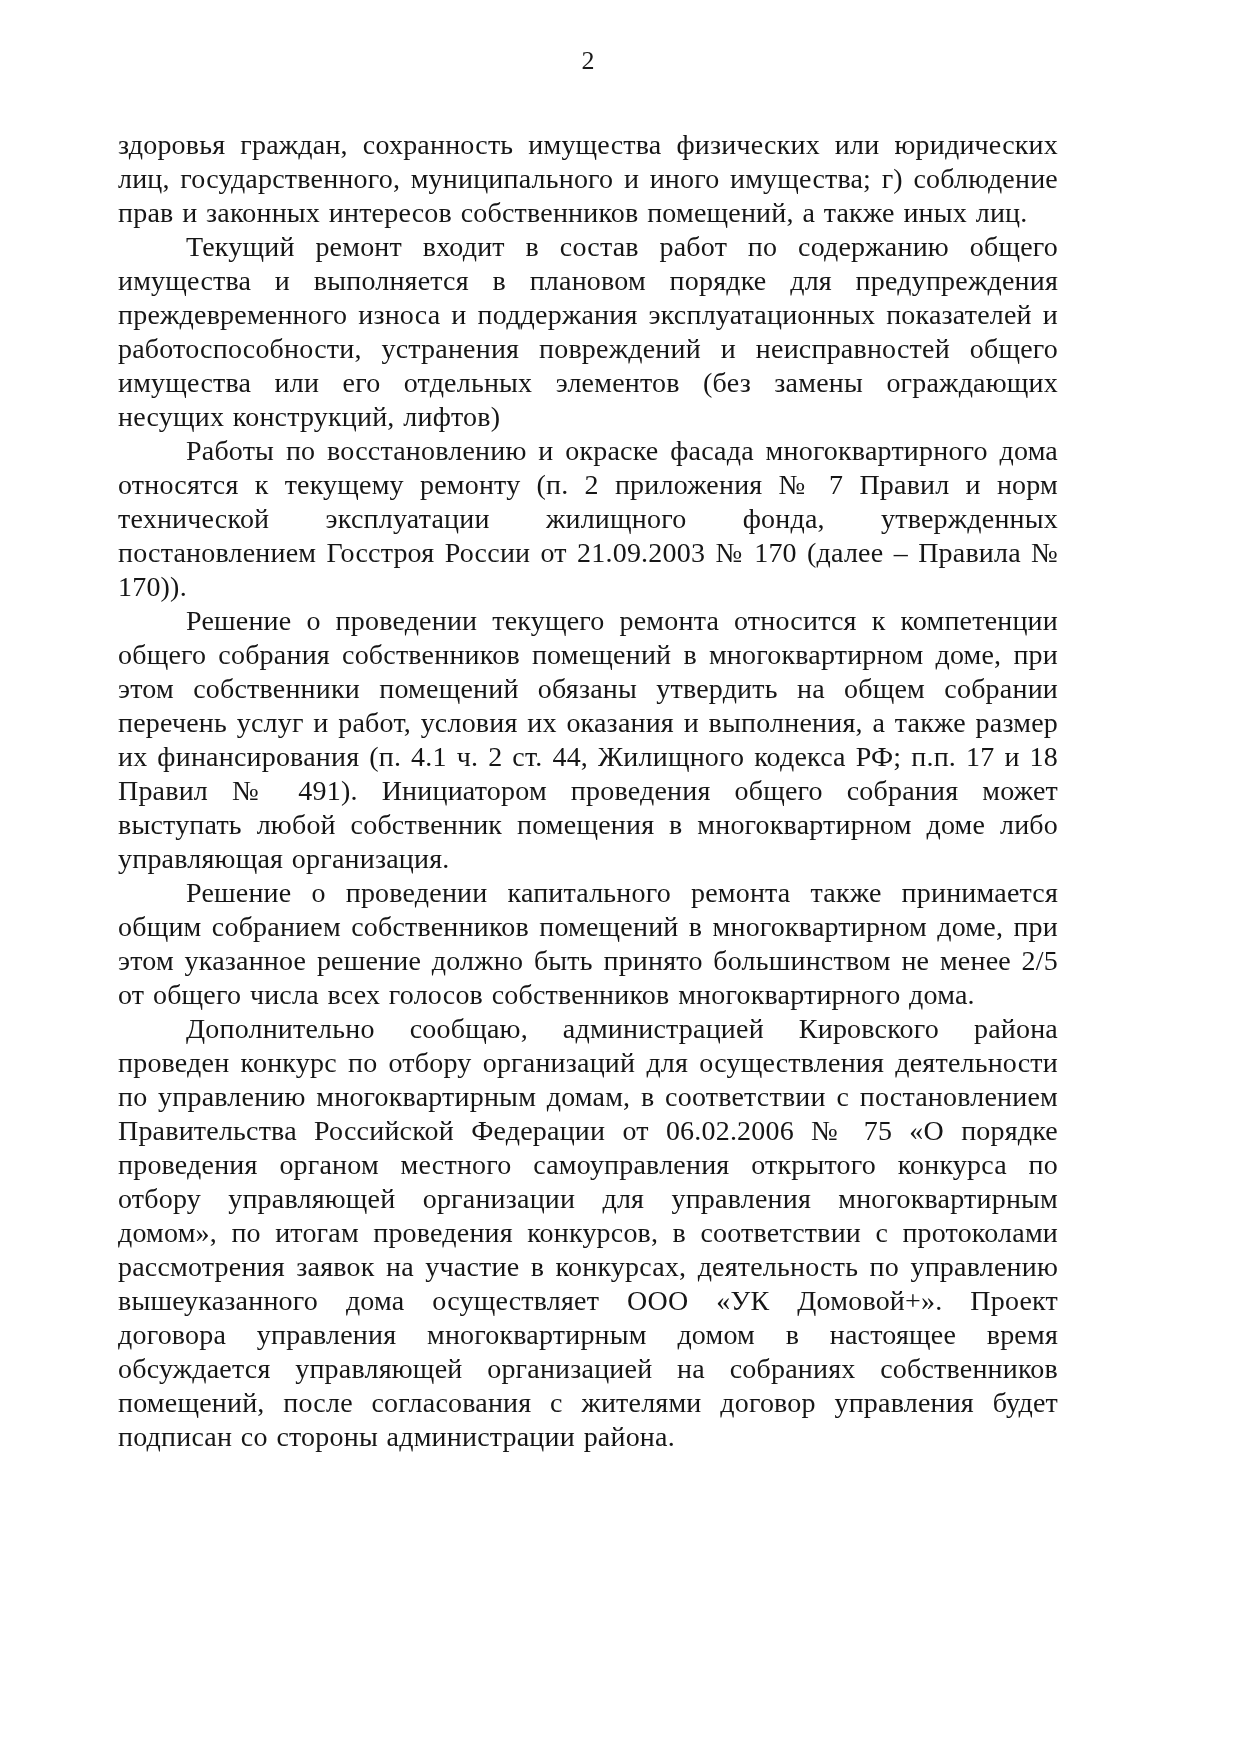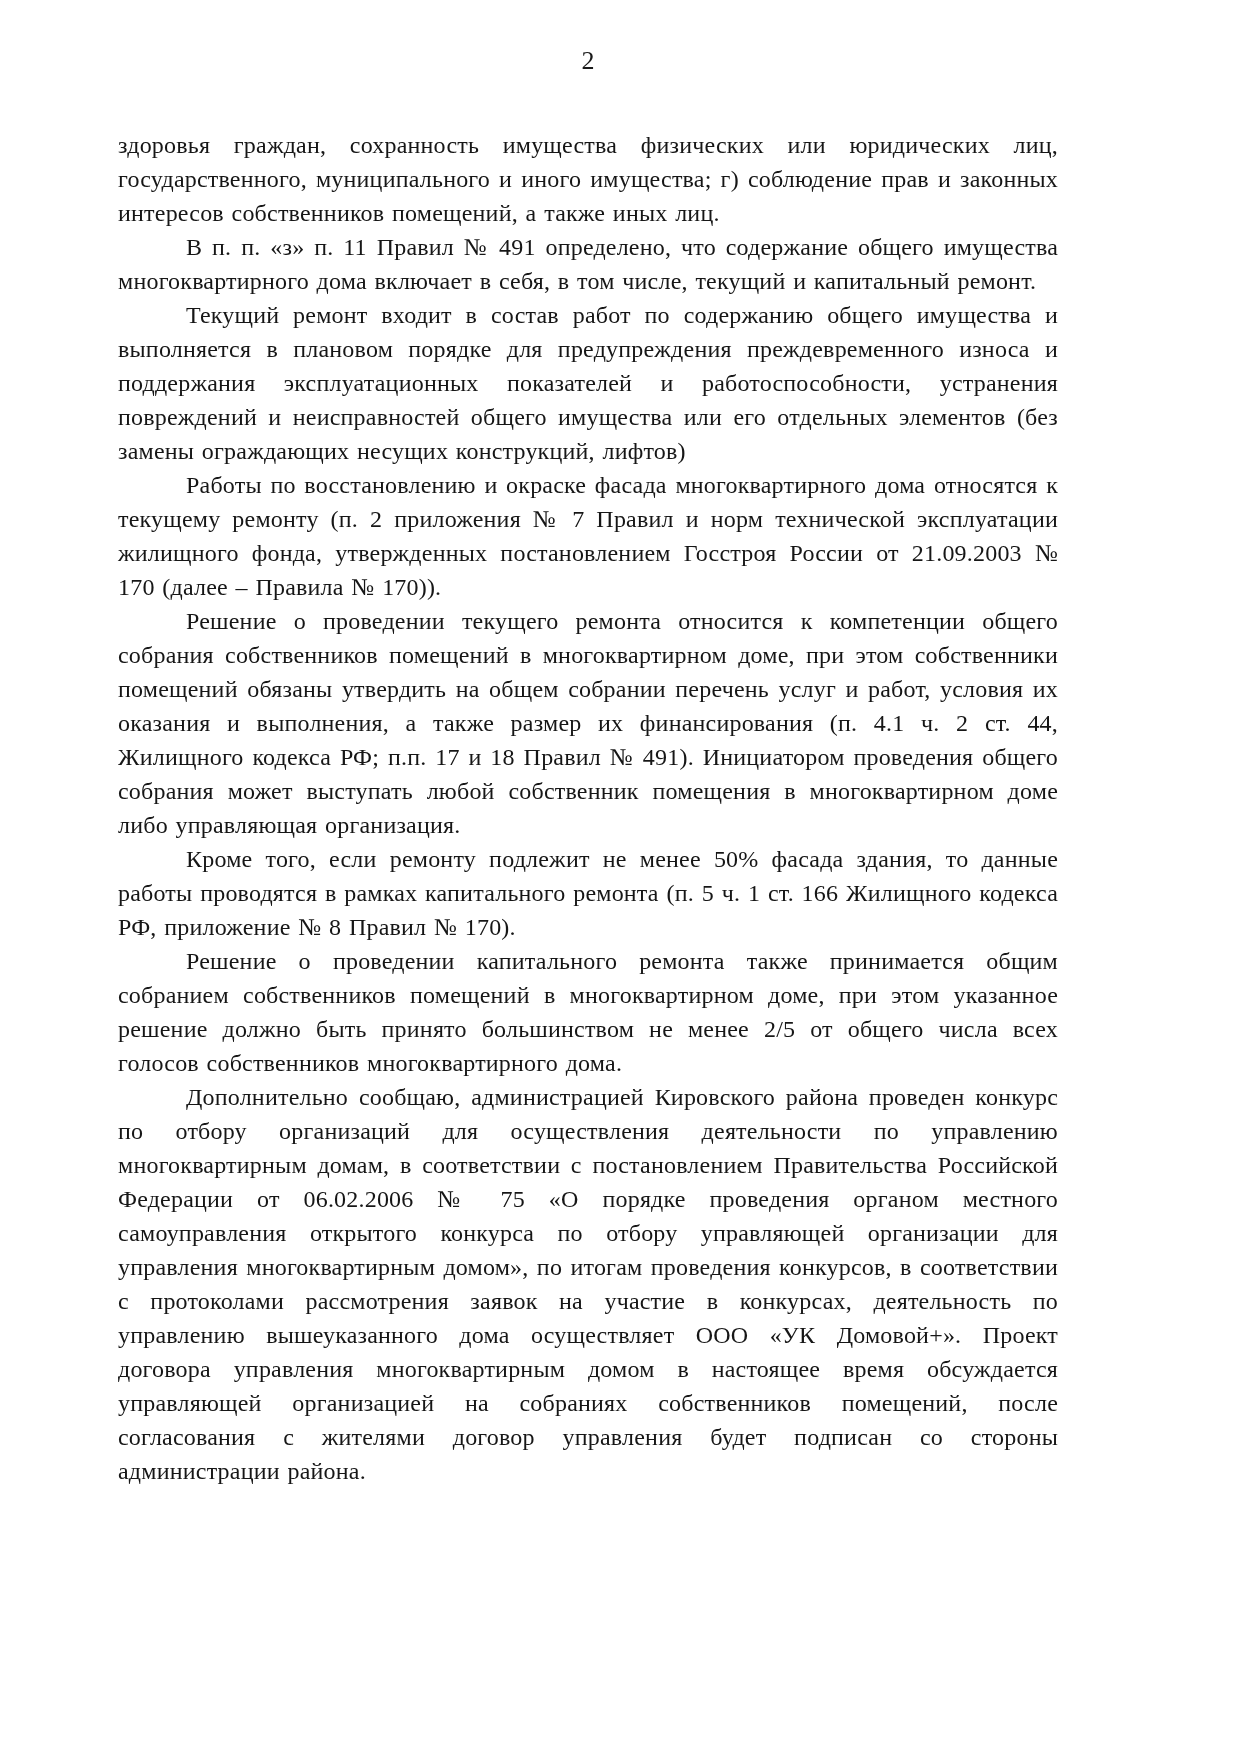--- a/index.html
+++ b/index.html
@@ -23,39 +23,37 @@
   }
   .page-number {
     text-align: center;
     font-size: 26px;
     line-height: 30px;
     margin-bottom: 52px;
     color: #1a1a1a;
   }
   .content p {
     margin: 0;
-    font-size: 24px;
+    font-size: 28px;
     line-height: 34px;
     text-align: justify;
     text-indent: 68px;
     word-spacing: 1.5px;
     letter-spacing: 0.2px;
   }
   .content p.no-indent {
     text-indent: 0;
   }
 </style>
 </head>
 <body>
 
 <div class="page">
   <div class="page-number">2</div>
   <div class="content">
     <p class="no-indent">здоровья граждан, сохранность имущества физических или юридических лиц, государственного, муниципального и иного имущества; г) соблюдение прав и законных интересов собственников помещений, а также иных лиц.</p>
-    <p>В п. п. «з» п. 11 Правил № 491 определено, что содержание общего имущества многоквартирного дома включает в себя, в том числе, текущий и капитальный ремонт.</p>
     <p>Текущий ремонт входит в состав работ по содержанию общего имущества и выполняется в плановом порядке для предупреждения преждевременного износа и поддержания эксплуатационных показателей и работоспособности, устранения повреждений и неисправностей общего имущества или его отдельных элементов (без замены ограждающих несущих конструкций, лифтов)</p>
     <p>Работы по восстановлению и окраске фасада многоквартирного дома относятся к текущему ремонту (п. 2 приложения № 7 Правил и норм технической эксплуатации жилищного фонда, утвержденных постановлением Госстроя России от 21.09.2003 № 170 (далее – Правила № 170)).</p>
     <p>Решение о проведении текущего ремонта относится к компетенции общего собрания собственников помещений в многоквартирном доме, при этом собственники помещений обязаны утвердить на общем собрании перечень услуг и работ, условия их оказания и выполнения, а также размер их финансирования (п. 4.1 ч. 2 ст. 44, Жилищного кодекса РФ; п.п. 17 и 18 Правил № 491). Инициатором проведения общего собрания может выступать любой собственник помещения в многоквартирном доме либо управляющая организация.</p>
-    <p>Кроме того, если ремонту подлежит не менее 50% фасада здания, то данные работы проводятся в рамках капитального ремонта (п. 5 ч. 1 ст. 166 Жилищного кодекса РФ, приложение № 8 Правил № 170).</p>
     <p>Решение о проведении капитального ремонта также принимается общим собранием собственников помещений в многоквартирном доме, при этом указанное решение должно быть принято большинством не менее 2/5 от общего числа всех голосов собственников многоквартирного дома.</p>
     <p>Дополнительно сообщаю, администрацией Кировского района проведен конкурс по отбору организаций для осуществления деятельности по управлению многоквартирным домам, в соответствии с постановлением Правительства Российской Федерации от 06.02.2006 № 75 «О порядке проведения органом местного самоуправления открытого конкурса по отбору управляющей организации для управления многоквартирным домом», по итогам проведения конкурсов, в соответствии с протоколами рассмотрения заявок на участие в конкурсах, деятельность по управлению вышеуказанного дома осуществляет ООО «УК Домовой+». Проект договора управления многоквартирным домом в настоящее время обсуждается управляющей организацией на собраниях собственников помещений, после согласования с жителями договор управления будет подписан со стороны администрации района.</p>
   </div>
 </div>
 
 </body></html>

